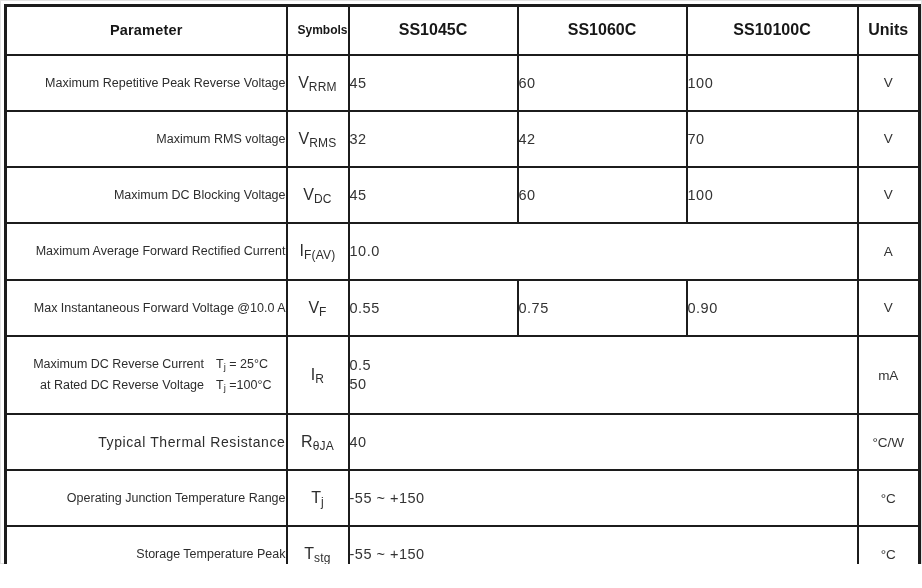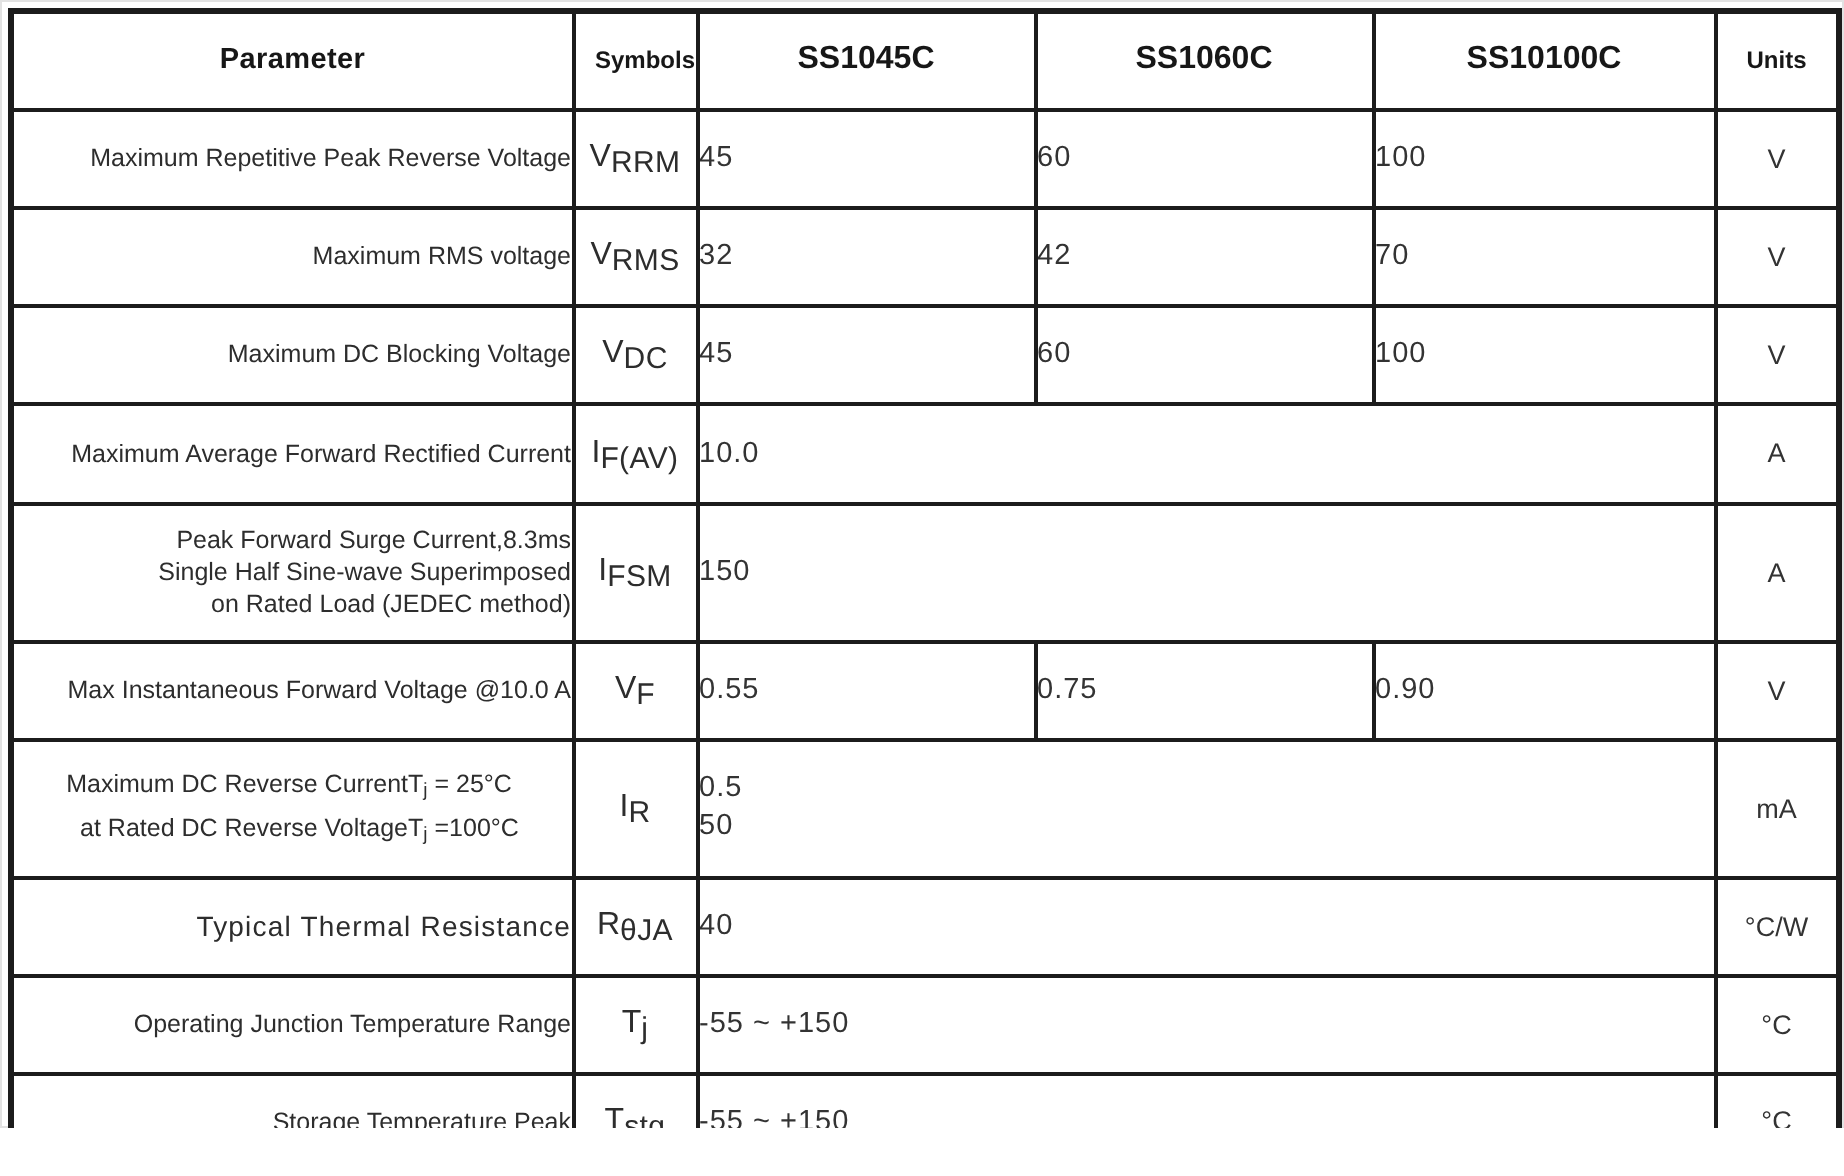--- a/index.html
+++ b/index.html
@@ -32,55 +32,56 @@
   }
   .row-h49 { height: 49px; }
   .row-h50 { height: 50px; }
   .row-h69 { height: 69px; }
 
   
   th { color: #171717; font-weight: bold; text-align: center; }
   .h-param  { font-size: 14.5px; letter-spacing: 0.2px; }
   .h-sym    { font-size: 12px; text-align: right; }
   .h-model  { font-size: 16px; }
-  .h-units  { font-size: 12px; margin-left: 21px; }
+  .h-units  { font-size: 16px; margin-left: 21px; }
 
   
   .param-cell {
     text-align: right;
     padding-left: 9px;
     padding-right: 4px;
     font-size: 12.5px;
     color: #2d2d2d;
     line-height: 16px;
   }
   .param-cell.big {
     font-size: 14px;
     letter-spacing: 0.6px;
   }
   .p-line {
     display: flex;
     align-items: baseline;
     line-height: 21px;
+    gap: 12px;
   }
   .p-text { width: 197px; }
   .p-cond { white-space: pre; }
   .cond-sub {
     font-size: 9.5px;
     position: relative;
     top: 2px;
   }
   .symbol-cell {
     text-align: center;
     color: #2d2d2d;
     white-space: nowrap;
   }
   .sym-base { font-size: 16px; }
   .sym-sub {
-    font-size: 15px;
+    font-size: 12px;
     position: relative;
     top: 3px;
     letter-spacing: 0.2px;
   }
   .value-cell {
     font-size: 14.5px;
     color: #333333;
     letter-spacing: 0.5px;
   }
   .value-line { line-height: 19px; }
@@ -142,30 +143,20 @@
         <td class="unit-cell">V</td>
       </tr>
 
       <tr class="row-h50">
         <td class="param-cell">Maximum Average Forward Rectified Current</td>
         <td class="symbol-cell"><span class="sym-base">I</span><span class="sym-sub">F(AV)</span></td>
         <td class="value-cell" colspan="3">10.0</td>
         <td class="unit-cell">A</td>
       </tr>
 
-      <tr class="row-h69">
-        <td class="param-cell">
-          <div>Peak Forward Surge Current,8.3ms</div>
-          <div>Single Half Sine-wave Superimposed</div>
-          <div>on Rated Load (JEDEC method)</div>
-        </td>
-        <td class="symbol-cell"><span class="sym-base">I</span><span class="sym-sub">FSM</span></td>
-        <td class="value-cell" colspan="3">150</td>
-        <td class="unit-cell">A</td>
-      </tr>
 
       <tr class="row-h49">
         <td class="param-cell">Max Instantaneous Forward Voltage @10.0 A</td>
         <td class="symbol-cell"><span class="sym-base">V</span><span class="sym-sub">F</span></td>
         <td class="value-cell">0.55</td>
         <td class="value-cell">0.75</td>
         <td class="value-cell">0.90</td>
         <td class="unit-cell">V</td>
       </tr>
 

